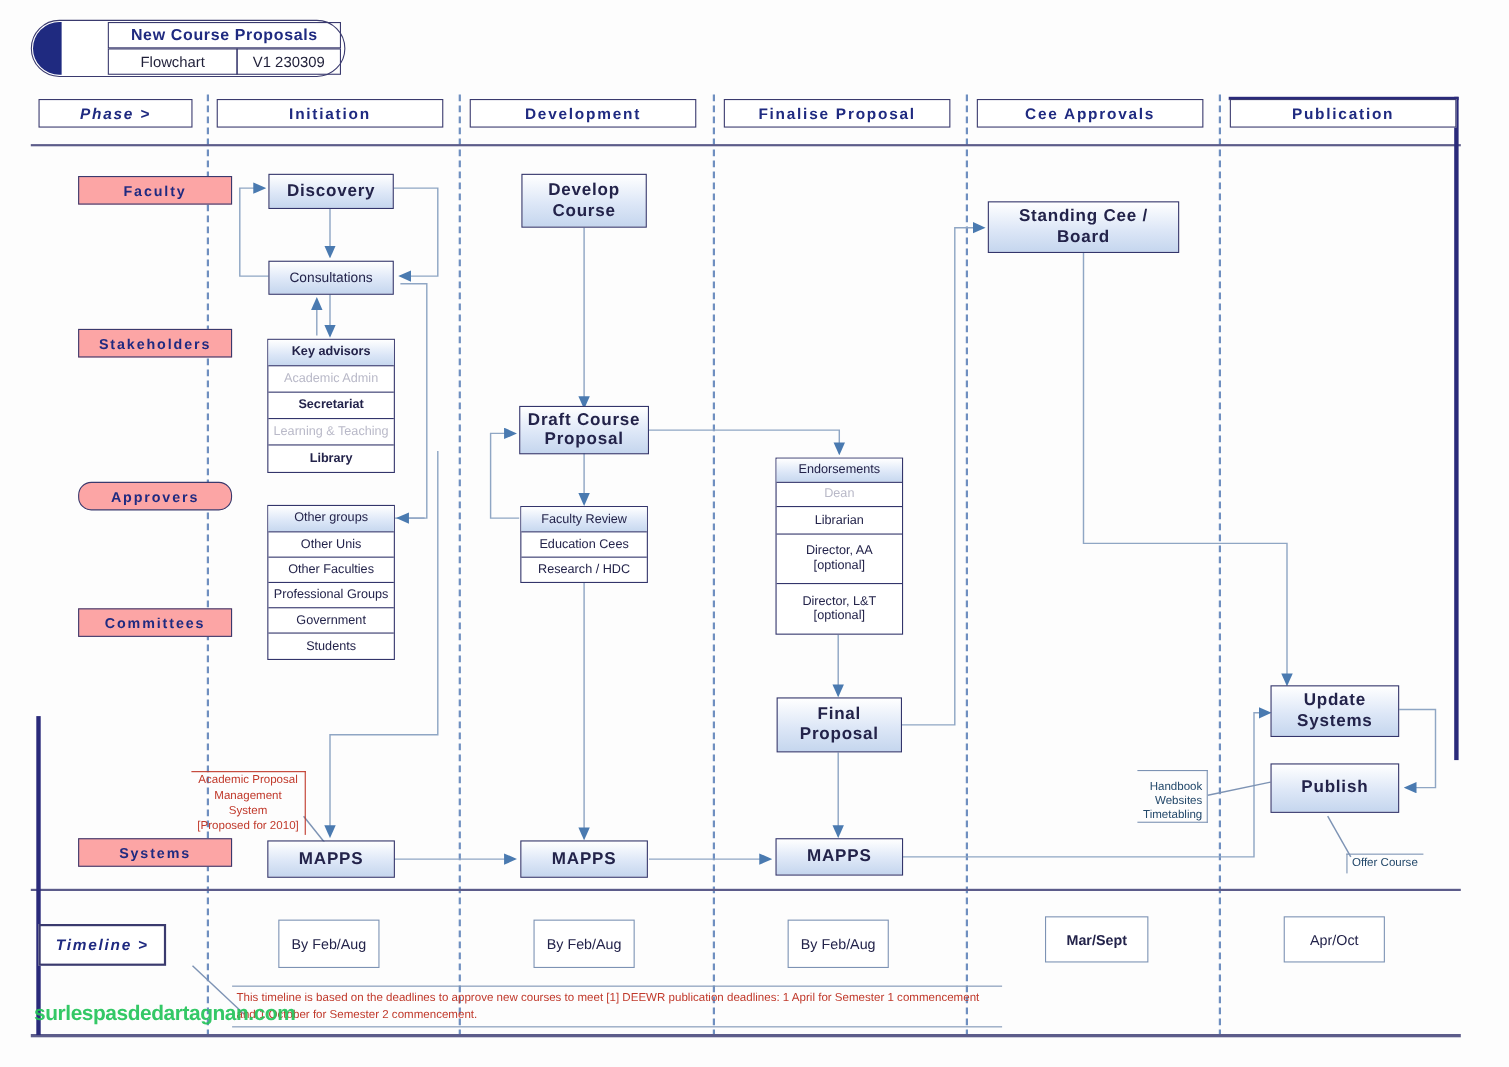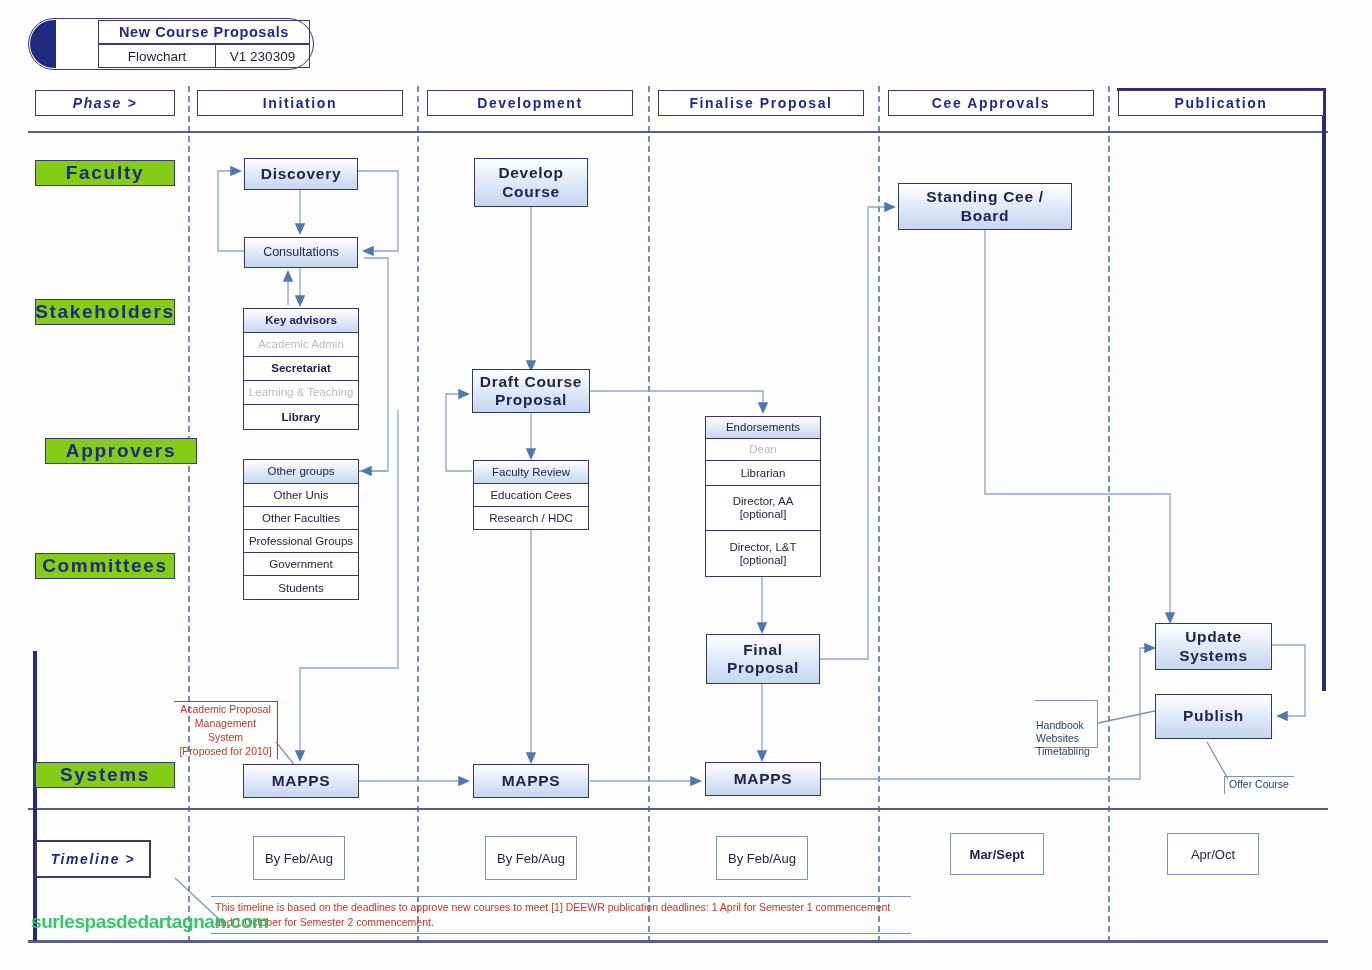--- a/index.html
+++ b/index.html
@@ -23,23 +23,23 @@
     font-size:13.5px;color:#1f1f38;}
   .title-sub-r{position:absolute;left:187px;top:26px;width:95px;height:24px;
     border:1.2px solid #3a3a6e;box-sizing:border-box;display:flex;align-items:center;justify-content:center;
     font-size:13.5px;color:#1f1f38;}
 
   
   .hdrbox{border:1.6px solid #3a3a6e;background:#fff;box-sizing:border-box;
     display:flex;align-items:center;justify-content:center;
     font-size:14px;font-weight:bold;letter-spacing:1.6px;color:#1f2a80;}
   .hdrbox.italic{font-style:italic;}
-  .rowlbl{border:1.6px solid #3a3a6e;background:#84cc16;box-sizing:border-box;
+  .rowlbl{border:1.6px solid #3a3a6e;background:#fca5a5;box-sizing:border-box;
     display:flex;align-items:center;justify-content:center;
-    font-size:19px;font-weight:bold;letter-spacing:1.7px;color:#1f2a80;}
+    font-size:13px;font-weight:bold;letter-spacing:1.7px;color:#1f2a80;margin-left:36px;}
 
   
   .pbox{border:1.3px solid #33356b;box-sizing:border-box;
     background:linear-gradient(180deg,#ffffff 0%,#dde7f7 55%,#c5d6ee 100%);
     display:flex;align-items:center;justify-content:center;text-align:center;
     color:#23234a;line-height:1.18;}
   .pbox.big{font-size:15.5px;letter-spacing:.7px;font-weight:bold;}
   .pbox.mid{font-size:12.5px;}
 
   
@@ -49,23 +49,23 @@
     font-size:11.5px;color:#23234a;line-height:1.12;}
   .stack .srow:last-child{border-bottom:none;}
   .stack .srow.head{background:linear-gradient(180deg,#ffffff 0%,#dbe6f7 60%,#c7d8ef 100%);font-weight:bold;}
   .stack .srow.faded{color:#b9b9c8;}
 
   
   .tbox{border:1.1px solid #7d93b4;background:#fff;box-sizing:border-box;
     display:flex;align-items:center;justify-content:center;font-size:13px;color:#23234a;}
 
   
-  .callout{box-sizing:border-box;font-size:10.5px;color:#24496b;line-height:1.22;
+  .callout{box-sizing:border-box;font-size:10.5px;color:#24496b;line-height:1.22;text-align:right;
     border-right:1.1px solid #7d93b4;border-top:1.1px solid #7d93b4;border-bottom:1.1px solid #7d93b4;
-    padding:18px 4px 2px 2px;}
+    padding:8px 4px 2px 2px;}
   .callout-plain{box-sizing:border-box;font-size:10.5px;color:#24496b;line-height:1.22;
     border-top:1.1px solid #7d93b4;border-left:1.1px solid #7d93b4;padding:1px 4px;}
 
   .rednote{color:#c0392b;font-size:10.5px;line-height:1.32;}
 
   .footnote{color:#c0392b;font-size:10.5px;line-height:1.45;
     border-top:1.1px solid #7d93b4;border-bottom:1.1px solid #7d93b4;padding:3px 4px;}
 
   .watermark{color:#23c45a;font-size:19px;font-weight:bold;letter-spacing:-.4px;opacity:.92;}
 
@@ -103,21 +103,21 @@
 
   <div class="abs hdrbox italic" style="left:35px;top:90px;width:140px;height:26px;">Phase &gt;</div>
   <div class="abs hdrbox" style="left:197px;top:90px;width:206px;height:26px;">Initiation</div>
   <div class="abs hdrbox" style="left:427px;top:90px;width:206px;height:26px;">Development</div>
   <div class="abs hdrbox" style="left:658px;top:90px;width:206px;height:26px;">Finalise Proposal</div>
   <div class="abs hdrbox" style="left:888px;top:90px;width:206px;height:26px;">Cee Approvals</div>
   <div class="abs hdrbox" style="left:1118px;top:90px;width:206px;height:26px;">Publication</div>
 
   <div class="abs rowlbl" style="left:35px;top:160px;width:140px;height:26px;">Faculty</div>
   <div class="abs rowlbl" style="left:35px;top:299px;width:140px;height:26px;">Stakeholders</div>
-  <div class="abs rowlbl" style="left:45px;top:438px;width:152px;height:26px;">Approvers</div>
+  <div class="abs rowlbl" style="left:35px;top:438px;width:140px;height:26px;border-radius:12px;">Approvers</div>
   <div class="abs rowlbl" style="left:35px;top:553px;width:140px;height:26px;">Committees</div>
   <div class="abs rowlbl" style="left:35px;top:762px;width:140px;height:26px;">Systems</div>
 
   <svg class="lay" viewBox="0 0 1372 970">
     <defs>
       <marker id="ah" markerWidth="9" markerHeight="9" refX="7.5" refY="4" orient="auto">
         <path d="M0,0 L9,4 L0,8 Z" fill="#4a7ab0"></path>
       </marker>
     </defs>
     <g stroke="#8fa6c4" stroke-width="1.3" fill="none">

